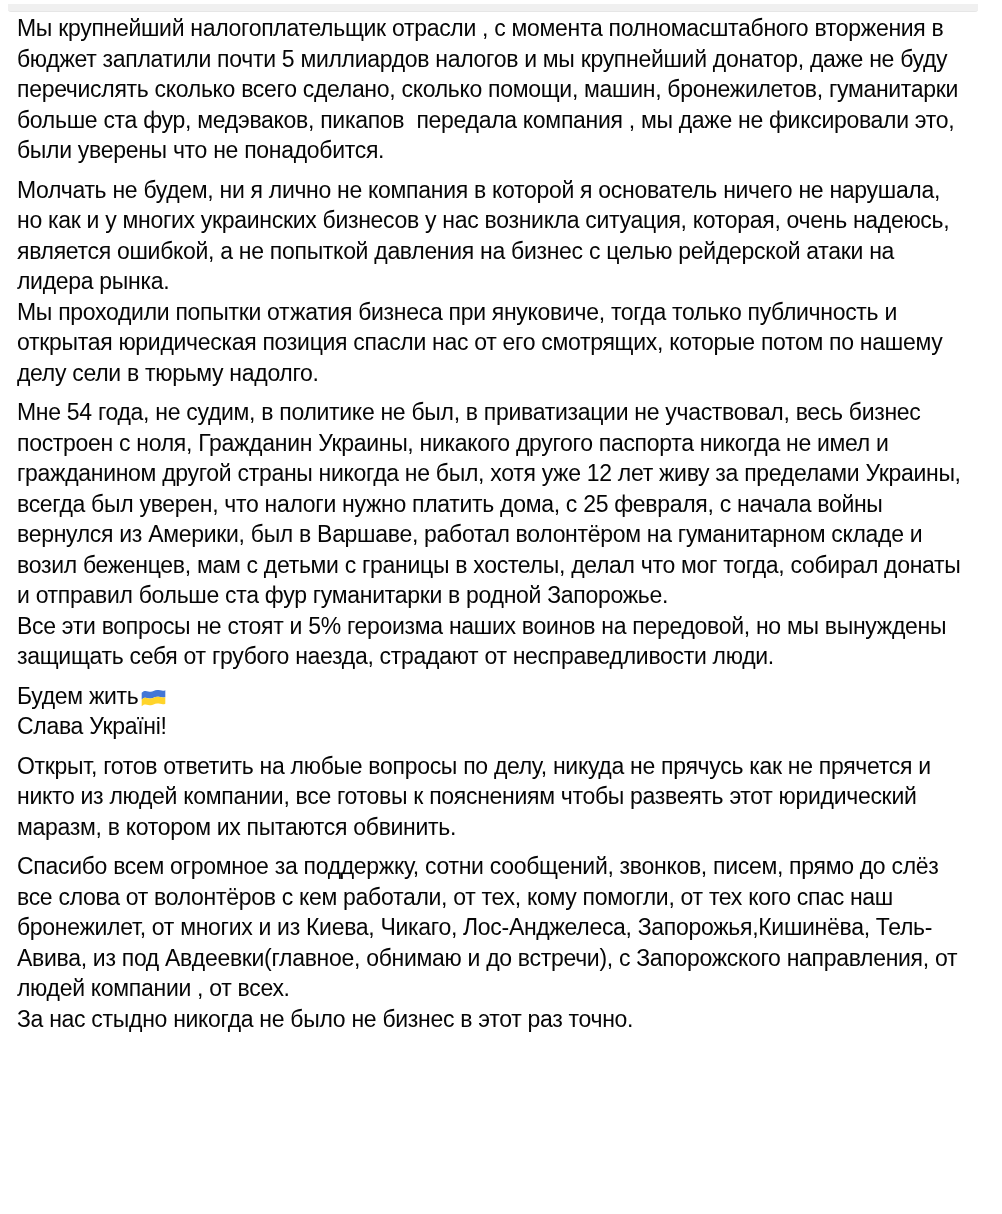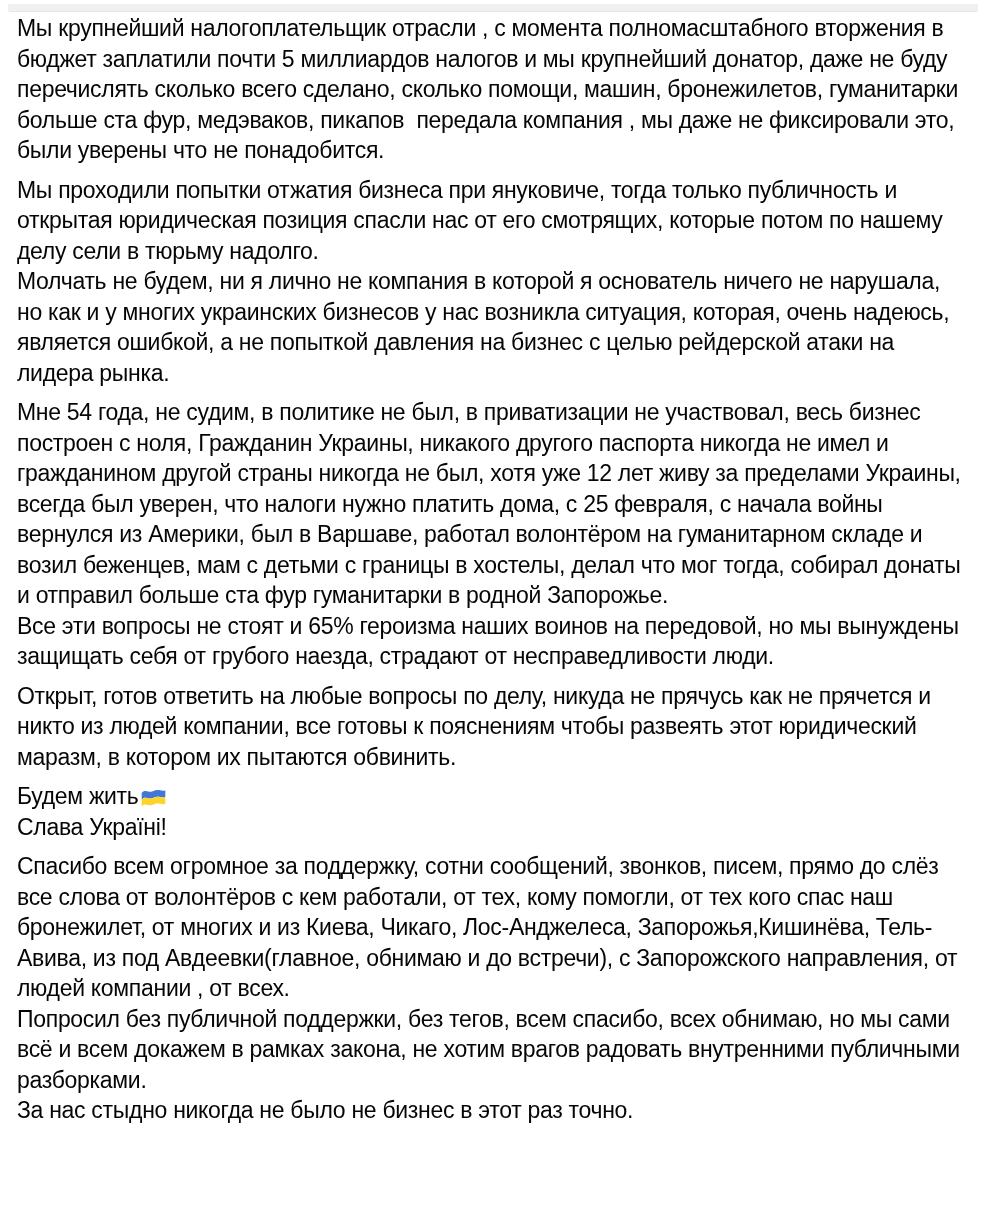--- a/index.html
+++ b/index.html
@@ -48,35 +48,34 @@
 </head>
 <body>
 
 <div class="top-strip"></div>
 
 <div class="post-body">
     <div class="paragraph">
       <div class="line"><span>Мы крупнейший налогоплательщик отрасли , с момента полномасштабного вторжения в бюджет заплатили почти 5 миллиардов налогов и мы крупнейший донатор, даже не буду перечислять сколько всего сделано, сколько помощи, машин, бронежилетов, гуманитарки больше ста фур, медэваков, пикапов  передала компания , мы даже не фиксировали это, были уверены что не понадобится.</span></div>
     </div>
     <div class="paragraph">
+      <div class="line"><span>Молчать не будем, ни я лично не компания в которой я основатель ничего не нарушала, но как и у многих украинских бизнесов у нас возникла ситуация, которая, очень надеюсь, является ошибкой, а не попыткой давления на бизнес с целью рейдерской атаки на лидера рынка.</span></div>
       <div class="line"><span>Мы проходили попытки отжатия бизнеса при януковиче, тогда только публичность и открытая юридическая позиция спасли нас от его смотрящих, которые потом по нашему делу сели в тюрьму надолго.</span></div>
-      <div class="line"><span>Молчать не будем, ни я лично не компания в которой я основатель ничего не нарушала, но как и у многих украинских бизнесов у нас возникла ситуация, которая, очень надеюсь, является ошибкой, а не попыткой давления на бизнес с целью рейдерской атаки на лидера рынка.</span></div>
     </div>
     <div class="paragraph">
       <div class="line"><span>Мне 54 года, не судим, в политике не был, в приватизации не участвовал, весь бизнес построен с ноля, Гражданин Украины, никакого другого паспорта никогда не имел и гражданином другой страны никогда не был, хотя уже 12 лет живу за пределами Украины, всегда был уверен, что налоги нужно платить дома, с 25 февраля, с начала войны вернулся из Америки, был в Варшаве, работал волонтёром на гуманитарном складе и возил беженцев, мам с детьми с границы в хостелы, делал что мог тогда, собирал донаты и отправил больше ста фур гуманитарки в родной Запорожье.</span></div>
-      <div class="line"><span>Все эти вопросы не стоят и 65% героизма наших воинов на передовой, но мы вынуждены защищать себя от грубого наезда, страдают от несправедливости люди.</span></div>
-    </div>
-    <div class="paragraph">
-      <div class="line"><span>Открыт, готов ответить на любые вопросы по делу, никуда не прячусь как не прячется и никто из людей компании, все готовы к пояснениям чтобы развеять этот юридический маразм, в котором их пытаются обвинить.</span></div>
+      <div class="line"><span>Все эти вопросы не стоят и 5% героизма наших воинов на передовой, но мы вынуждены защищать себя от грубого наезда, страдают от несправедливости люди.</span></div>
     </div>
     <div class="paragraph">
       <div class="line"><span>Будем жить</span><svg class="flag-emoji" viewBox="0 0 32 26" xmlns="http://www.w3.org/2000/svg" aria-hidden="true">
     <path class="band-blue" fill="#4376d6" d="M2 8 C7 3 11 9 16 6 C21 3 26 7 30 5 L30 13 C26 15 21 11 16 14 C11 17 7 11 2 16 Z"></path>
     <path class="band-yellow" fill="#ffd42a" d="M2 16 C7 11 11 17 16 14 C21 11 26 15 30 13 L30 21 C26 23 21 19 16 22 C11 25 7 19 2 24 Z"></path>
   </svg></div>
       <div class="line"><span>Слава Україні!</span></div>
     </div>
     <div class="paragraph">
+      <div class="line"><span>Открыт, готов ответить на любые вопросы по делу, никуда не прячусь как не прячется и никто из людей компании, все готовы к пояснениям чтобы развеять этот юридический маразм, в котором их пытаются обвинить.</span></div>
+    </div>
+    <div class="paragraph">
       <div class="line"><span>Спасибо всем огромное за поддержку, сотни сообщений, звонков, писем, прямо до слёз все слова от волонтёров с кем работали, от тех, кому помогли, от тех кого спас наш бронежилет, от многих и из Киева, Чикаго, Лос-Анджелеса, Запорожья,Кишинёва, Тель-Авива, из под Авдеевки(главное, обнимаю и до встречи), с Запорожского направления, от людей компании , от всех.</span></div>
-      <div class="line"><span>Попросил без публичной поддержки, без тегов, всем спасибо, всех обнимаю, но мы сами всё и всем докажем в рамках закона, не хотим врагов радовать внутренними публичными разборками.</span></div>
       <div class="line"><span>За нас стыдно никогда не было не бизнес в этот раз точно.</span></div>
     </div>
   </div>
 
 </body></html>

